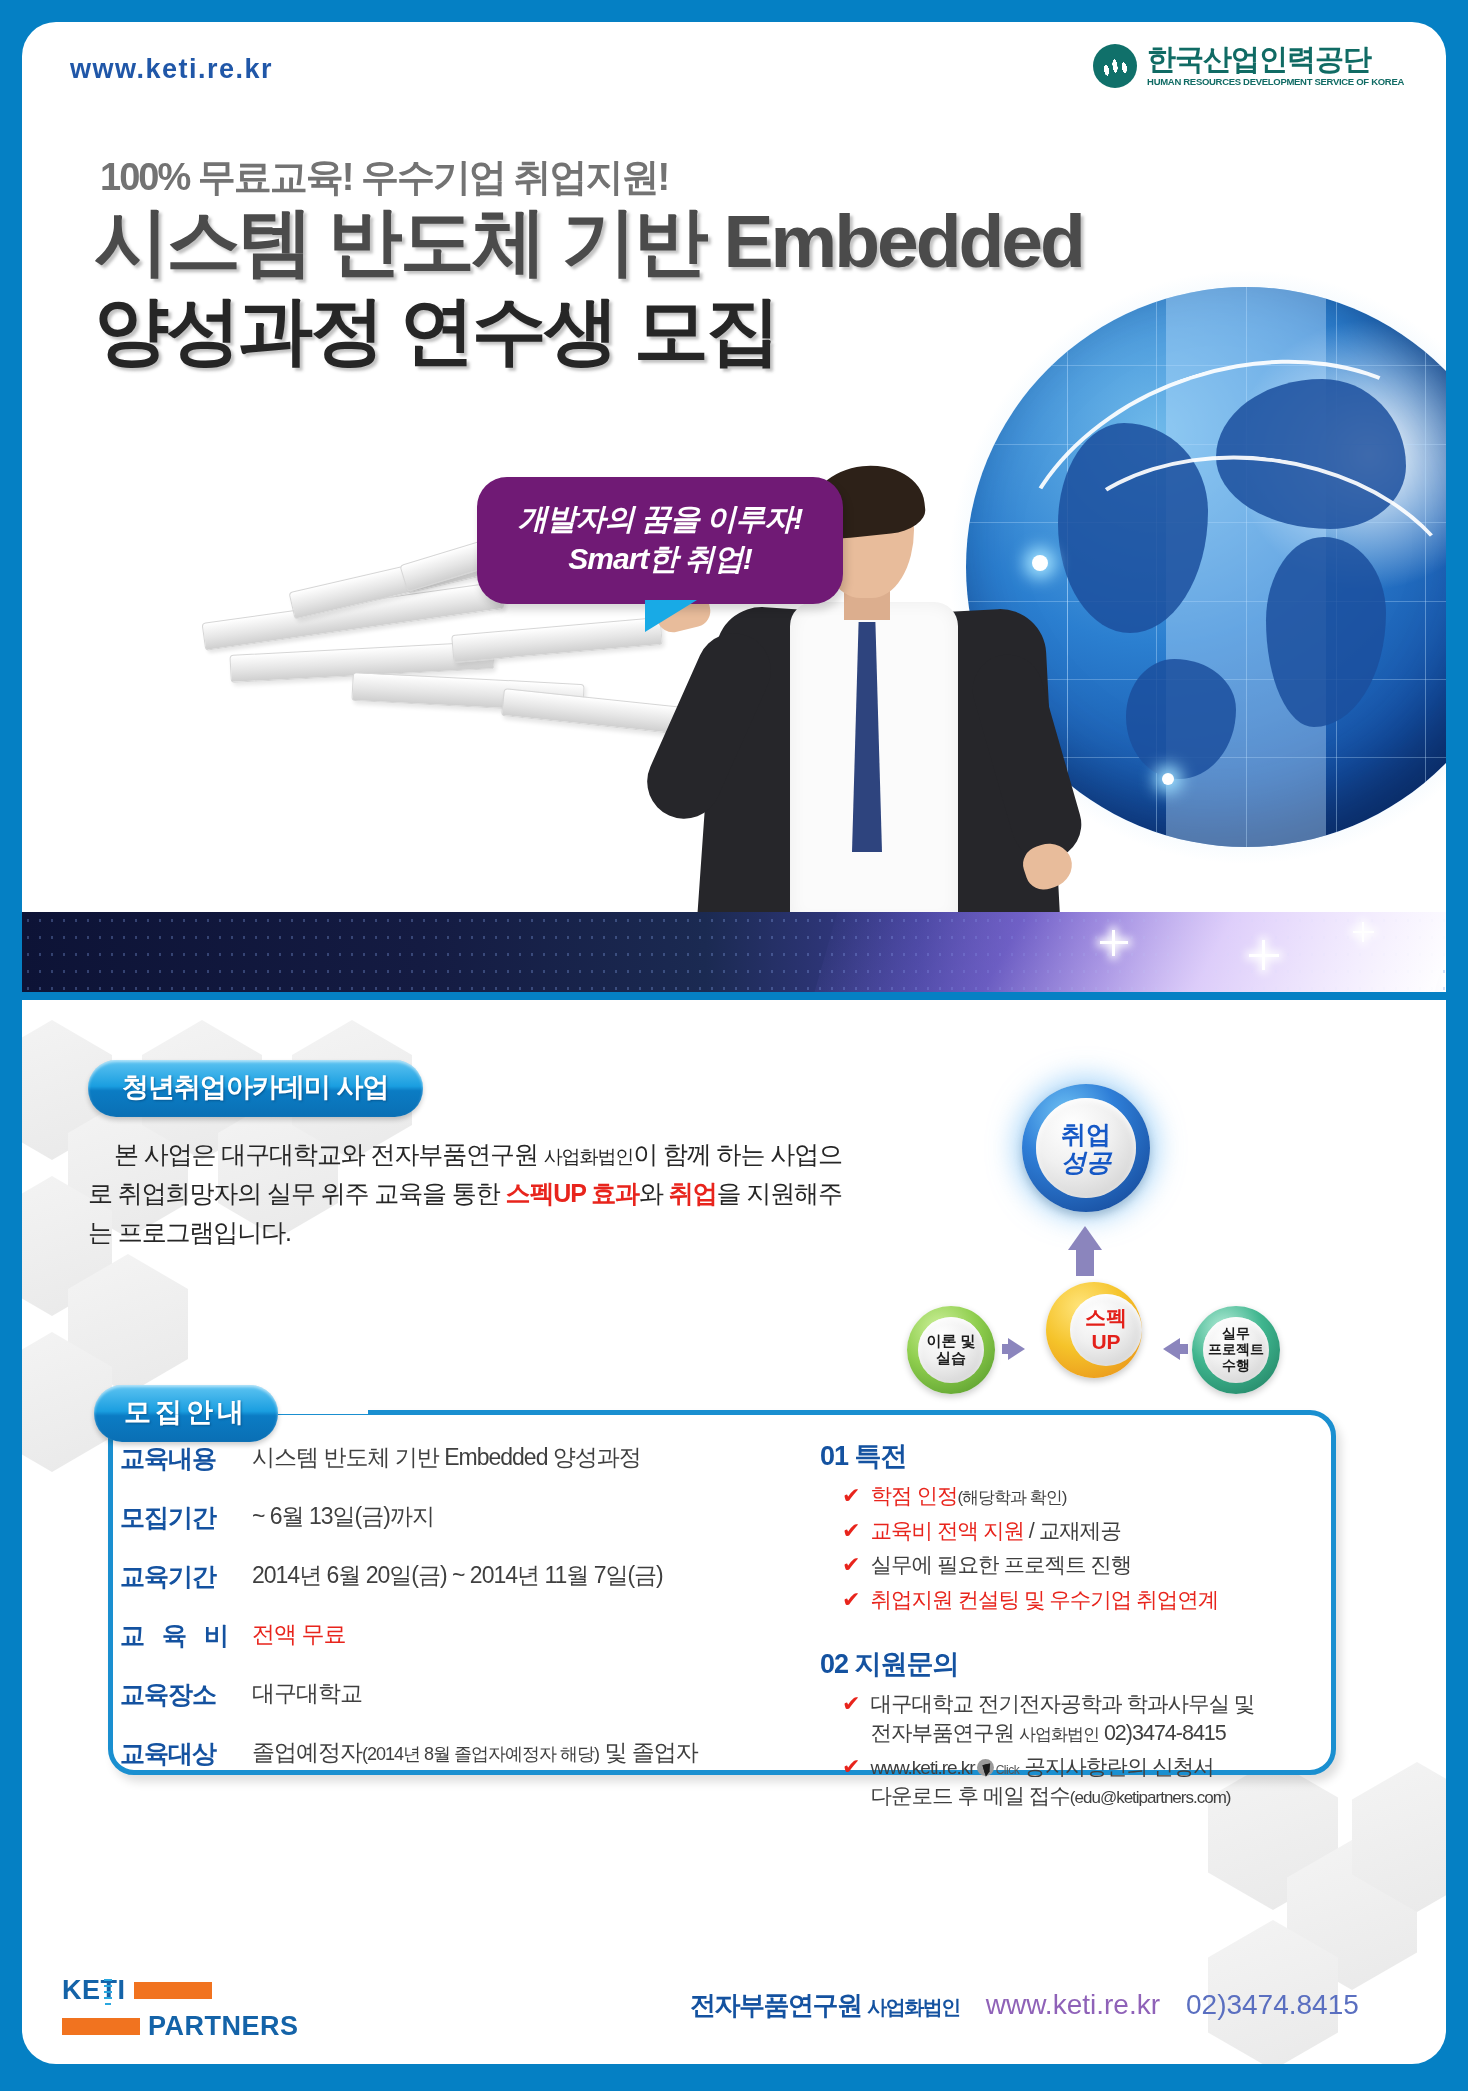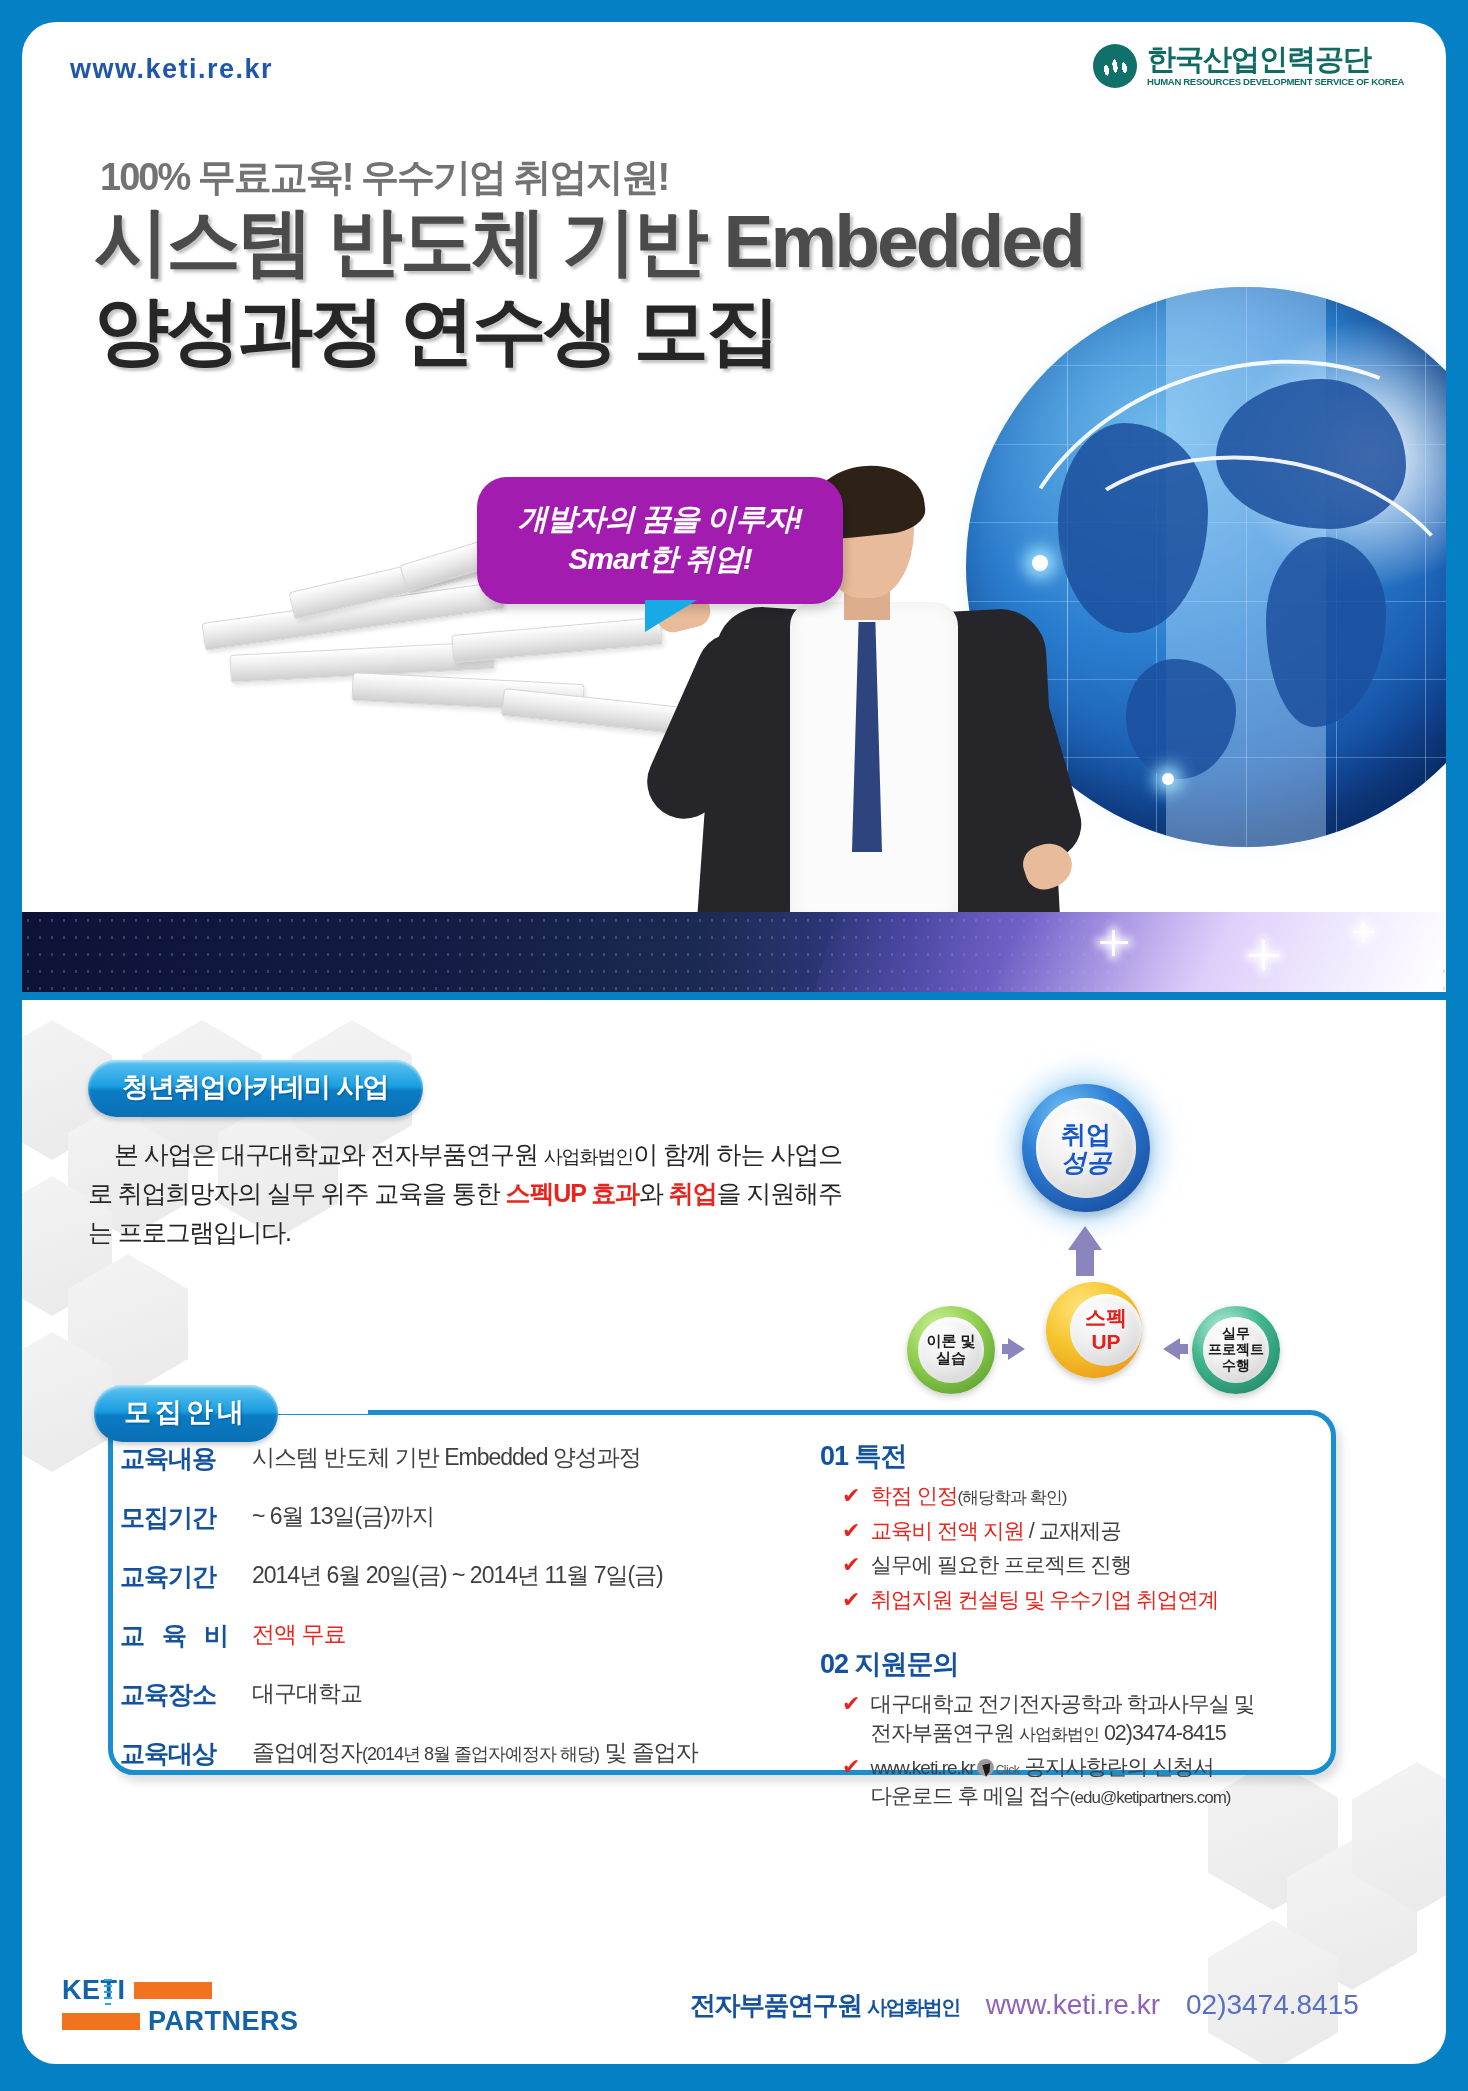--- a/index.html
+++ b/index.html
@@ -107,21 +107,21 @@
   }
   .headline .l2 { color: #262626; display: block; }
 
   
   .bubble {
     position: absolute;
     left: 455px;
     top: 455px;
     width: 330px;
     padding: 22px 18px 26px;
-    background: #a21caf;
+    background: #701a75;
     border-radius: 30px;
     text-align: center;
     box-shadow: 3px 6px 8px rgba(0,0,0,0.16);
   }
   .bubble span {
     display: block;
     color: #ffffff;
     font-size: 30px;
     font-weight: bold;
     font-style: italic;
@@ -794,21 +794,21 @@
       </span>
     </div>
   </div>
 
   <div class="footer-logo">
     <div class="fl-row">
       <div class="fl-keti">KETI</div>
       <div class="fl-bar"></div>
       <div class="fl-dots"></div>
     </div>
-    <div class="fl-row" style="text-align:right;">
+    <div class="fl-row" style="margin-top:5px;text-align:right;">
       <div class="fl-bar"></div>
       <div class="fl-partners">PARTNERS</div>
     </div>
   </div>
 
   <div class="footer-text">
     <div class="ft-org"><span>전자부품연구원 </span><span class="small">사업화법인</span></div>
     <div class="ft-url">www.keti.re.kr</div>
     <div class="ft-tel">02)3474.8415</div>
   </div>

